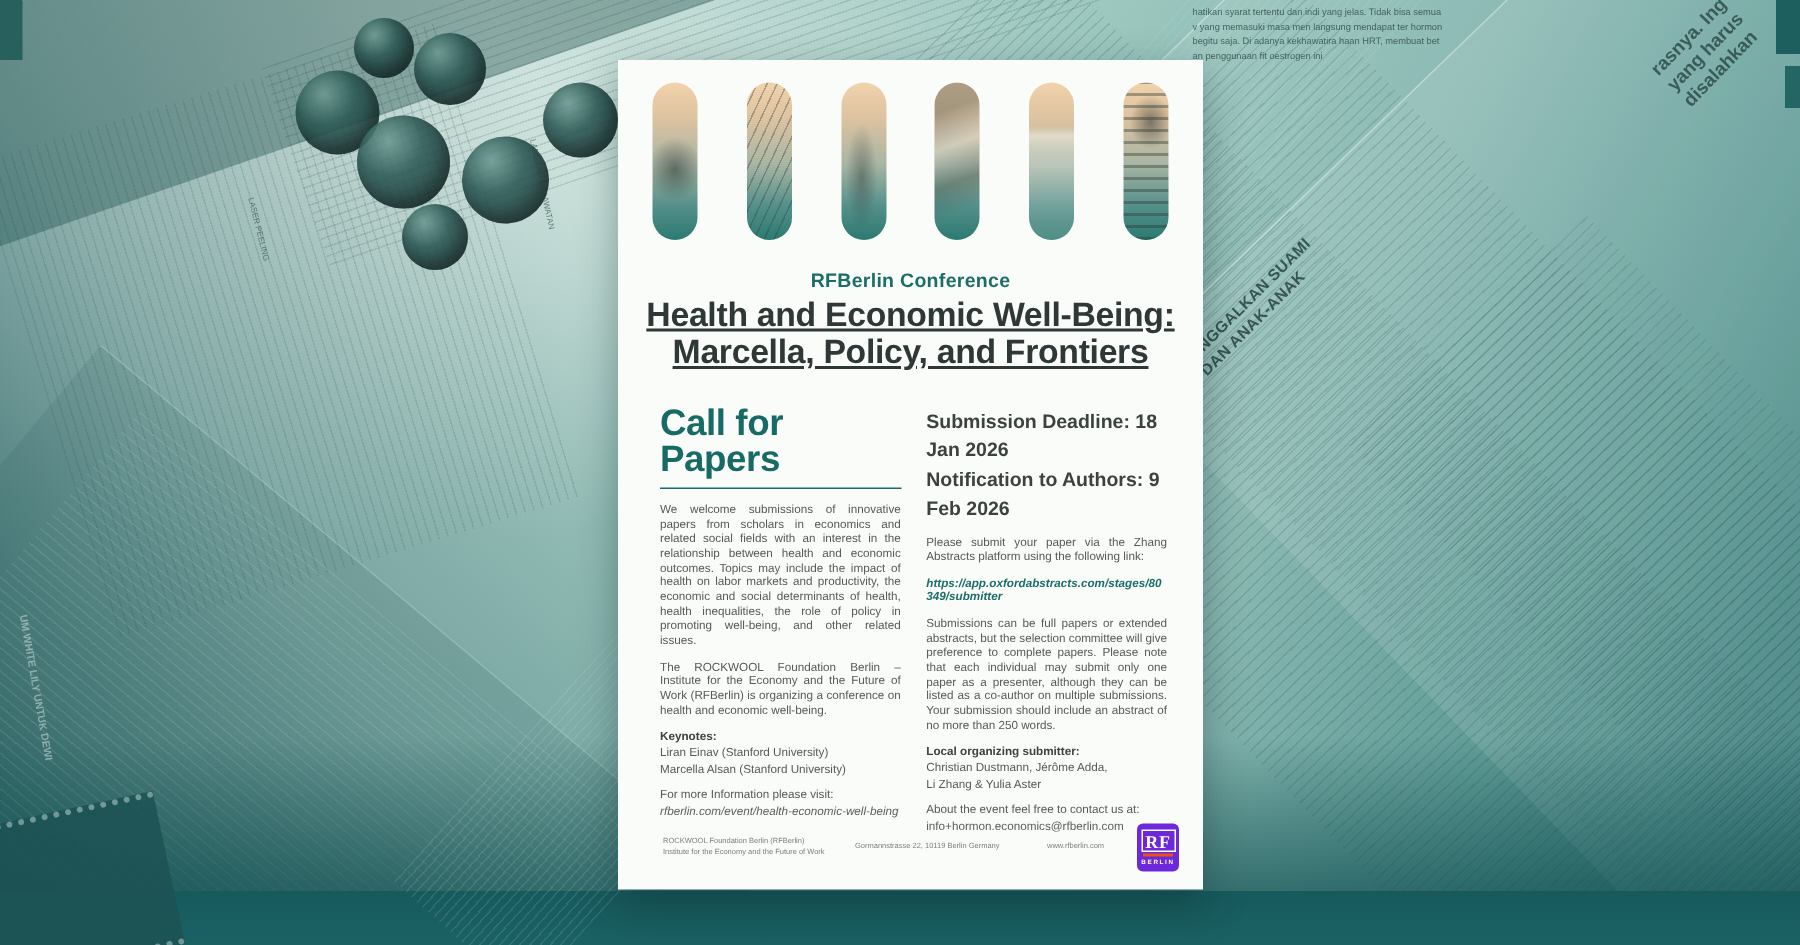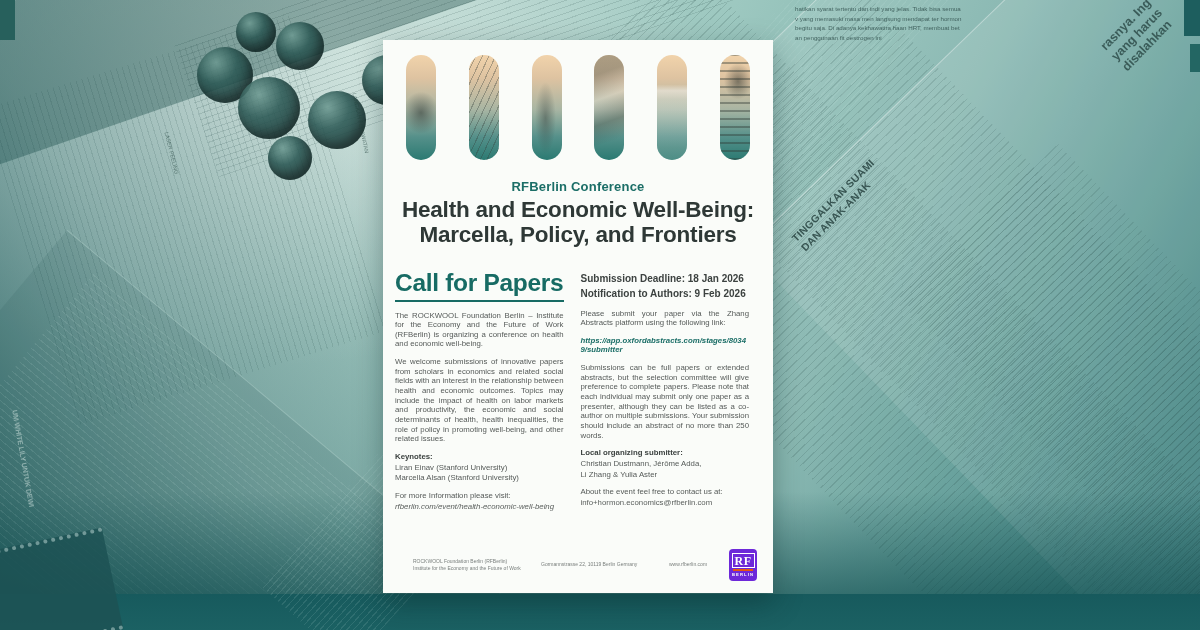--- a/index.html
+++ b/index.html
@@ -67,49 +67,49 @@
     color:rgba(45,75,72,.8); text-align:left; }
 
   .filmstrip { position:absolute; left:-18px; top:540px; width:132px; height:104px;
     transform:rotate(-12deg); background:#1d5254; opacity:.85;
     border-top:4px dotted rgba(220,240,235,.5); border-bottom:4px dotted rgba(220,240,235,.5); }
   .edge-dark-left { position:absolute; left:0; top:0; width:15px; height:40px; background:#27605c; }
   .edge-dark-r1 { position:absolute; right:0; top:0;   width:16px; height:36px; background:#1d5e5e; }
   .edge-dark-r2 { position:absolute; right:0; top:44px; width:10px; height:28px; background:#236663; }
 
   
-  .poster { position:absolute; left:383px; top:40px; width:390px; height:553px;
+  .poster { position:absolute; left:412px; top:40px; width:390px; height:553px;
     background:#fafcf9; box-shadow:0 10px 26px rgba(8,40,40,.38);
     color:#54595７; }
 
   .pills { display:flex; justify-content:space-between; padding:15px 23px 0 23px; }
   .pill { width:30px; height:105px; border-radius:15px;
     background:linear-gradient(180deg,#f1d3ab 0%,#dec3a1 22%,#a8b5a3 52%,#55908a 78%,#2b7a72 100%); position:relative; overflow:hidden; }
   .pill::before { content:""; position:absolute; inset:0; }
   .pill-1::before { background:radial-gradient(ellipse 26px 30px at 50% 55%, rgba(40,48,45,.55) 0%, rgba(40,48,45,0) 70%); }
   .pill-2::before { background:repeating-linear-gradient(115deg, rgba(52,62,58,.35) 0 1px, transparent 1px 6px); }
   .pill-3::before { background:radial-gradient(ellipse 14px 48px at 45% 60%, rgba(52,60,56,.45) 0%, rgba(52,60,56,0) 75%); }
   .pill-4::before { background:linear-gradient(160deg, rgba(70,76,70,.4) 18%, rgba(255,255,255,.25) 40%, rgba(60,68,62,.35) 62%, transparent 80%); }
   .pill-5::before { background:linear-gradient(180deg, transparent 28%, rgba(255,255,255,.45) 34%, rgba(235,240,236,.35) 42%, rgba(180,200,192,.25) 88%); }
   .pill-6::before { background:repeating-linear-gradient(0deg, rgba(45,55,50,.4) 0 2px, transparent 2px 8px),
                     radial-gradient(ellipse 20px 26px at 60% 25%, rgba(30,38,35,.5), transparent 70%); }
 
   .eyebrow { margin-top:19px; text-align:center; color:#1b6e67; font-weight:bold; font-size:13px; letter-spacing:.2px; }
   .title { margin-top:4px; text-align:center; color:#2e3836; font-weight:bold;
-    font-size:22.5px; line-height:1.1; letter-spacing:-.2px; }
+    font-size:22.5px; line-height:1.1; letter-spacing:-.2px;text-decoration:underline; }
   .datewhere { margin-top:9px; text-align:center; color:#1b6e67; font-weight:bold; font-size:12.5px; }
 
-  .cols { display:grid; grid-template-columns:1fr 1fr; column-gap:17px; padding:23px 24px 0 12px;
+  .cols { display:grid; grid-template-columns:1fr 1fr; column-gap:17px; padding:23px 24px 0 28px;
     font-size:7.8px; line-height:1.24; color:#555a58; }
   .col p { margin-bottom:8px; text-align:justify; }
   .cfp { color:#176b64; font-weight:bold; font-size:24.5px; letter-spacing:-.3px; line-height:1; }
   .rule { height:1.5px; background:#176b64; margin:5px 0 9px 0; }
   .blabel { font-weight:bold; color:#3c4240; margin-bottom:1px; }
   .nline { margin-bottom:1px; }
-  .deadlines { font-weight:bold; color:#3c4240; font-size:10px; line-height:1.5; margin-bottom:8px; }
+  .deadlines { font-weight:bold; color:#3c4240; font-size:13px; line-height:1.5; margin-bottom:8px; }
   .linky { display:block; color:#1b6e67; font-weight:bold; font-style:italic; margin-bottom:8px;
     word-break:break-all; text-decoration:none; }
   .ital-link { font-style:italic; color:#5a5f5d; word-break:break-all; text-decoration:none; display:block; }
   .grp { margin-bottom:8px; }
 
   .footer { position:absolute; left:0; bottom:12px; width:100%; padding:0 16px 0 30px;
     display:flex; align-items:center; font-size:5px; color:#7b807e; line-height:1.5; }
   .f-org { width:128px; }
   .f-addr { width:128px; }
   .f-web { flex:1; }
@@ -176,22 +176,22 @@
     <div class="eyebrow">RFBerlin Conference</div>
 
     <h1 class="title"><span>Health and Economic Well-Being:</span><br><span>Marcella, Policy, and Frontiers</span></h1>
 
 
     <div class="cols">
 
       <div class="col">
         <h2 class="cfp">Call for Papers</h2>
         <div class="rule"></div>
+        <p>We welcome submissions of innovative papers from scholars in economics and related social fields with an interest in the relationship between health and economic outcomes. Topics may include the impact of health on labor markets and productivity, the economic and social determinants of health, health inequalities, the role of policy in promoting well-being, and other related issues.</p>
         <p>The ROCKWOOL Foundation Berlin – Institute for the Economy and the Future of Work (RFBerlin) is organizing a conference on health and economic well-being.</p>
-        <p>We welcome submissions of innovative papers from scholars in economics and related social fields with an interest in the relationship between health and economic outcomes. Topics may include the impact of health on labor markets and productivity, the economic and social determinants of health, health inequalities, the role of policy in promoting well-being, and other related issues.</p>
         <div class="grp">
           <div class="blabel">Keynotes:</div>
           <div class="nline">Liran Einav (Stanford University)</div>
           <div class="nline">Marcella Alsan (Stanford University)</div>
         </div>
         <div class="grp">
           <div class="nline">For more Information please visit:</div>
           <a href="#" class="ital-link">rfberlin.com/event/health-economic-well-being</a>
         </div>
       </div>

